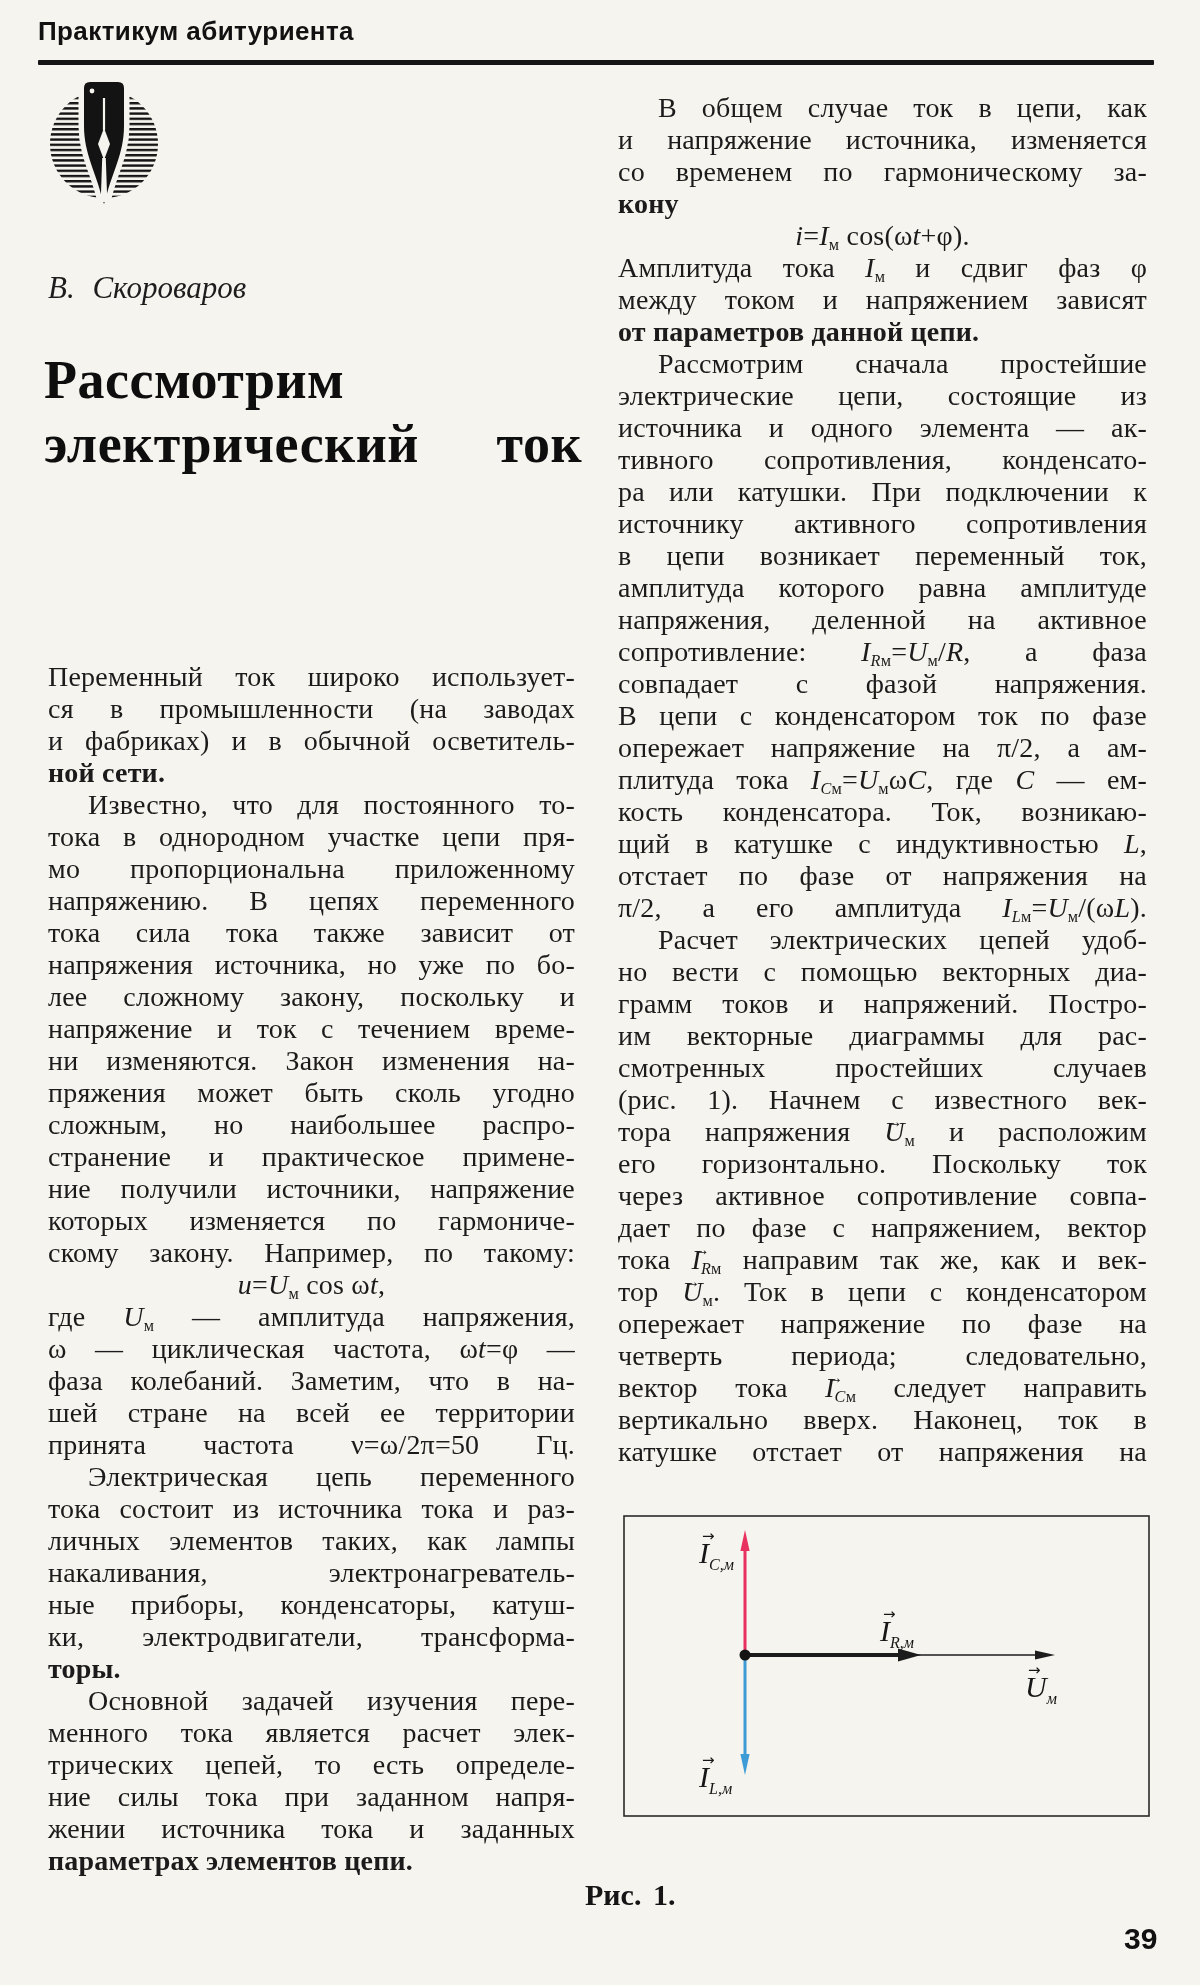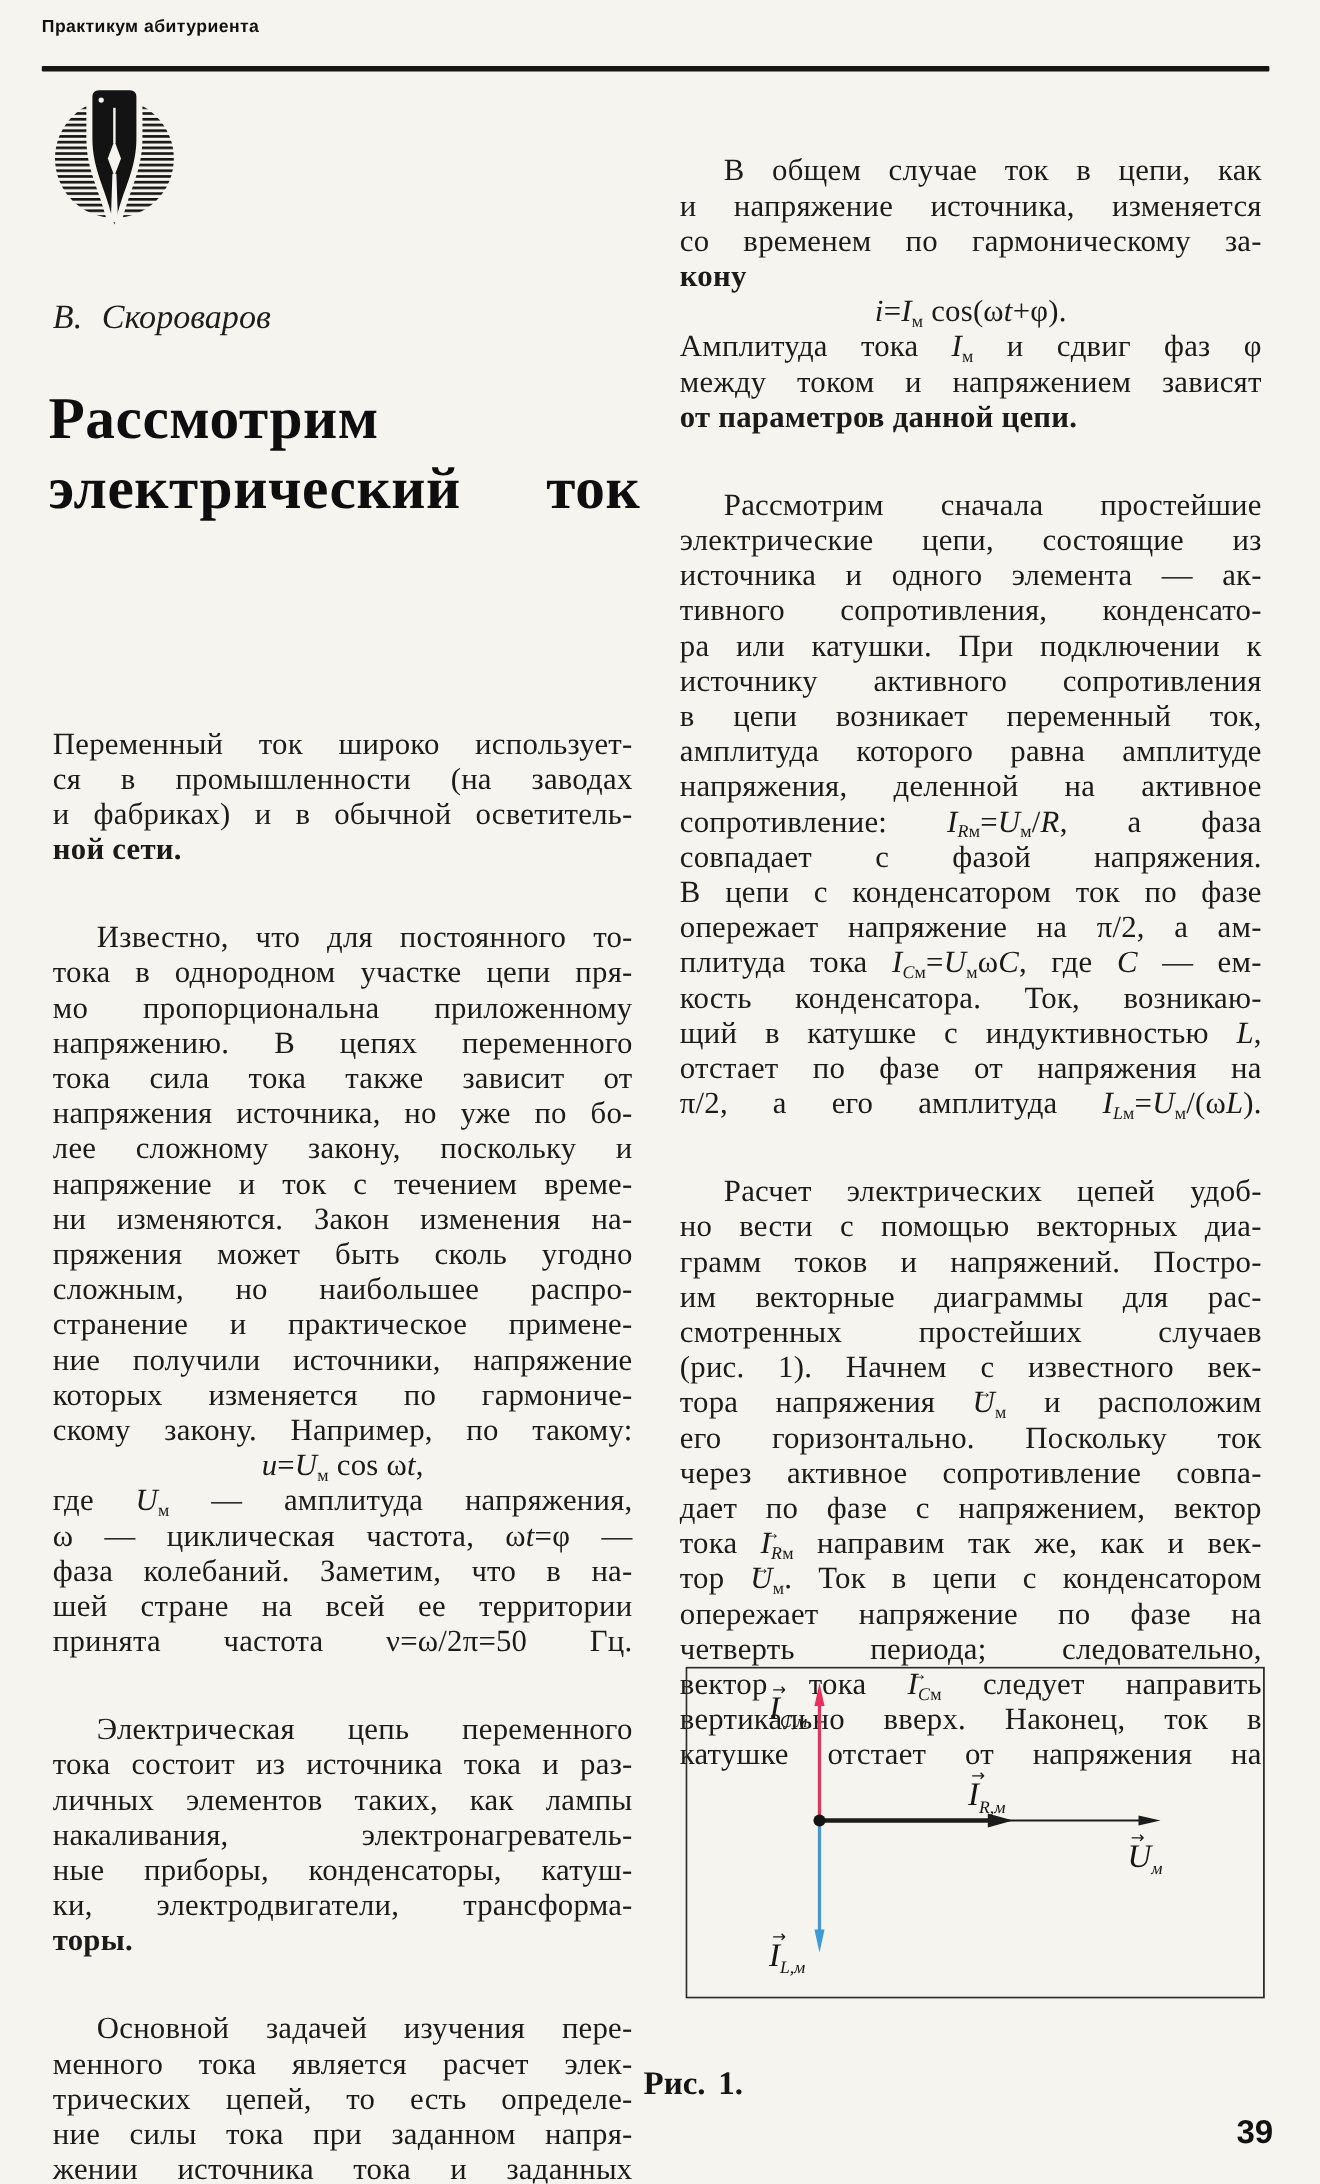--- a/index.html
+++ b/index.html
@@ -7,21 +7,21 @@
     width:1200px;height:1985px;position:relative;
     background:#f6f4ee;
     font-family:"Liberation Serif","DejaVu Serif",serif;
     color:#1b1b1b;
     overflow:hidden;
   }
   
   .rubric{
     position:absolute;left:38px;top:16px;
     font-family:"Liberation Sans","DejaVu Sans",sans-serif;
-    font-weight:bold;font-size:16px;letter-spacing:.4px;color:#111;
+    font-weight:bold;font-size:26px;letter-spacing:.4px;color:#111;
   }
   .rule{
     position:absolute;left:38px;top:60px;width:1116px;height:5px;
     background:#151515;border-radius:1px;
   }
   .logo{position:absolute;left:46px;top:76px;}
   
   .author{
     position:absolute;left:48px;top:270px;
     font-style:italic;font-size:31px;word-spacing:10px;color:#1d1d1d;
@@ -37,21 +37,21 @@
   .col{position:absolute;font-size:28px;line-height:32px;color:#1b1b1b;}
   .col-left{left:48px;top:661px;width:527px;}
   .col-right{left:618px;top:92px;width:529px;}
   .para{margin:0;}
   .ln{
     height:32px;text-align:justify;text-align-last:justify;
     white-space:normal;letter-spacing:.2px;
   }
   .ln.lft{text-align-last:left;font-weight:bold;}
   .ln.ctr{text-align:center;text-align-last:center;}
-  .ln.ind{text-indent:40px;margin-top:48px;}
+  .ln.ind{text-indent:40px;}
   sub{
     font-size:.58em;line-height:0;vertical-align:baseline;
     position:relative;top:.28em;
   }
   .vec{position:relative;display:inline-block;}
   .vec::after{
     content:"→";position:absolute;left:.12em;top:-.62em;
     font-size:.58em;font-style:normal;letter-spacing:0;
   }
   

